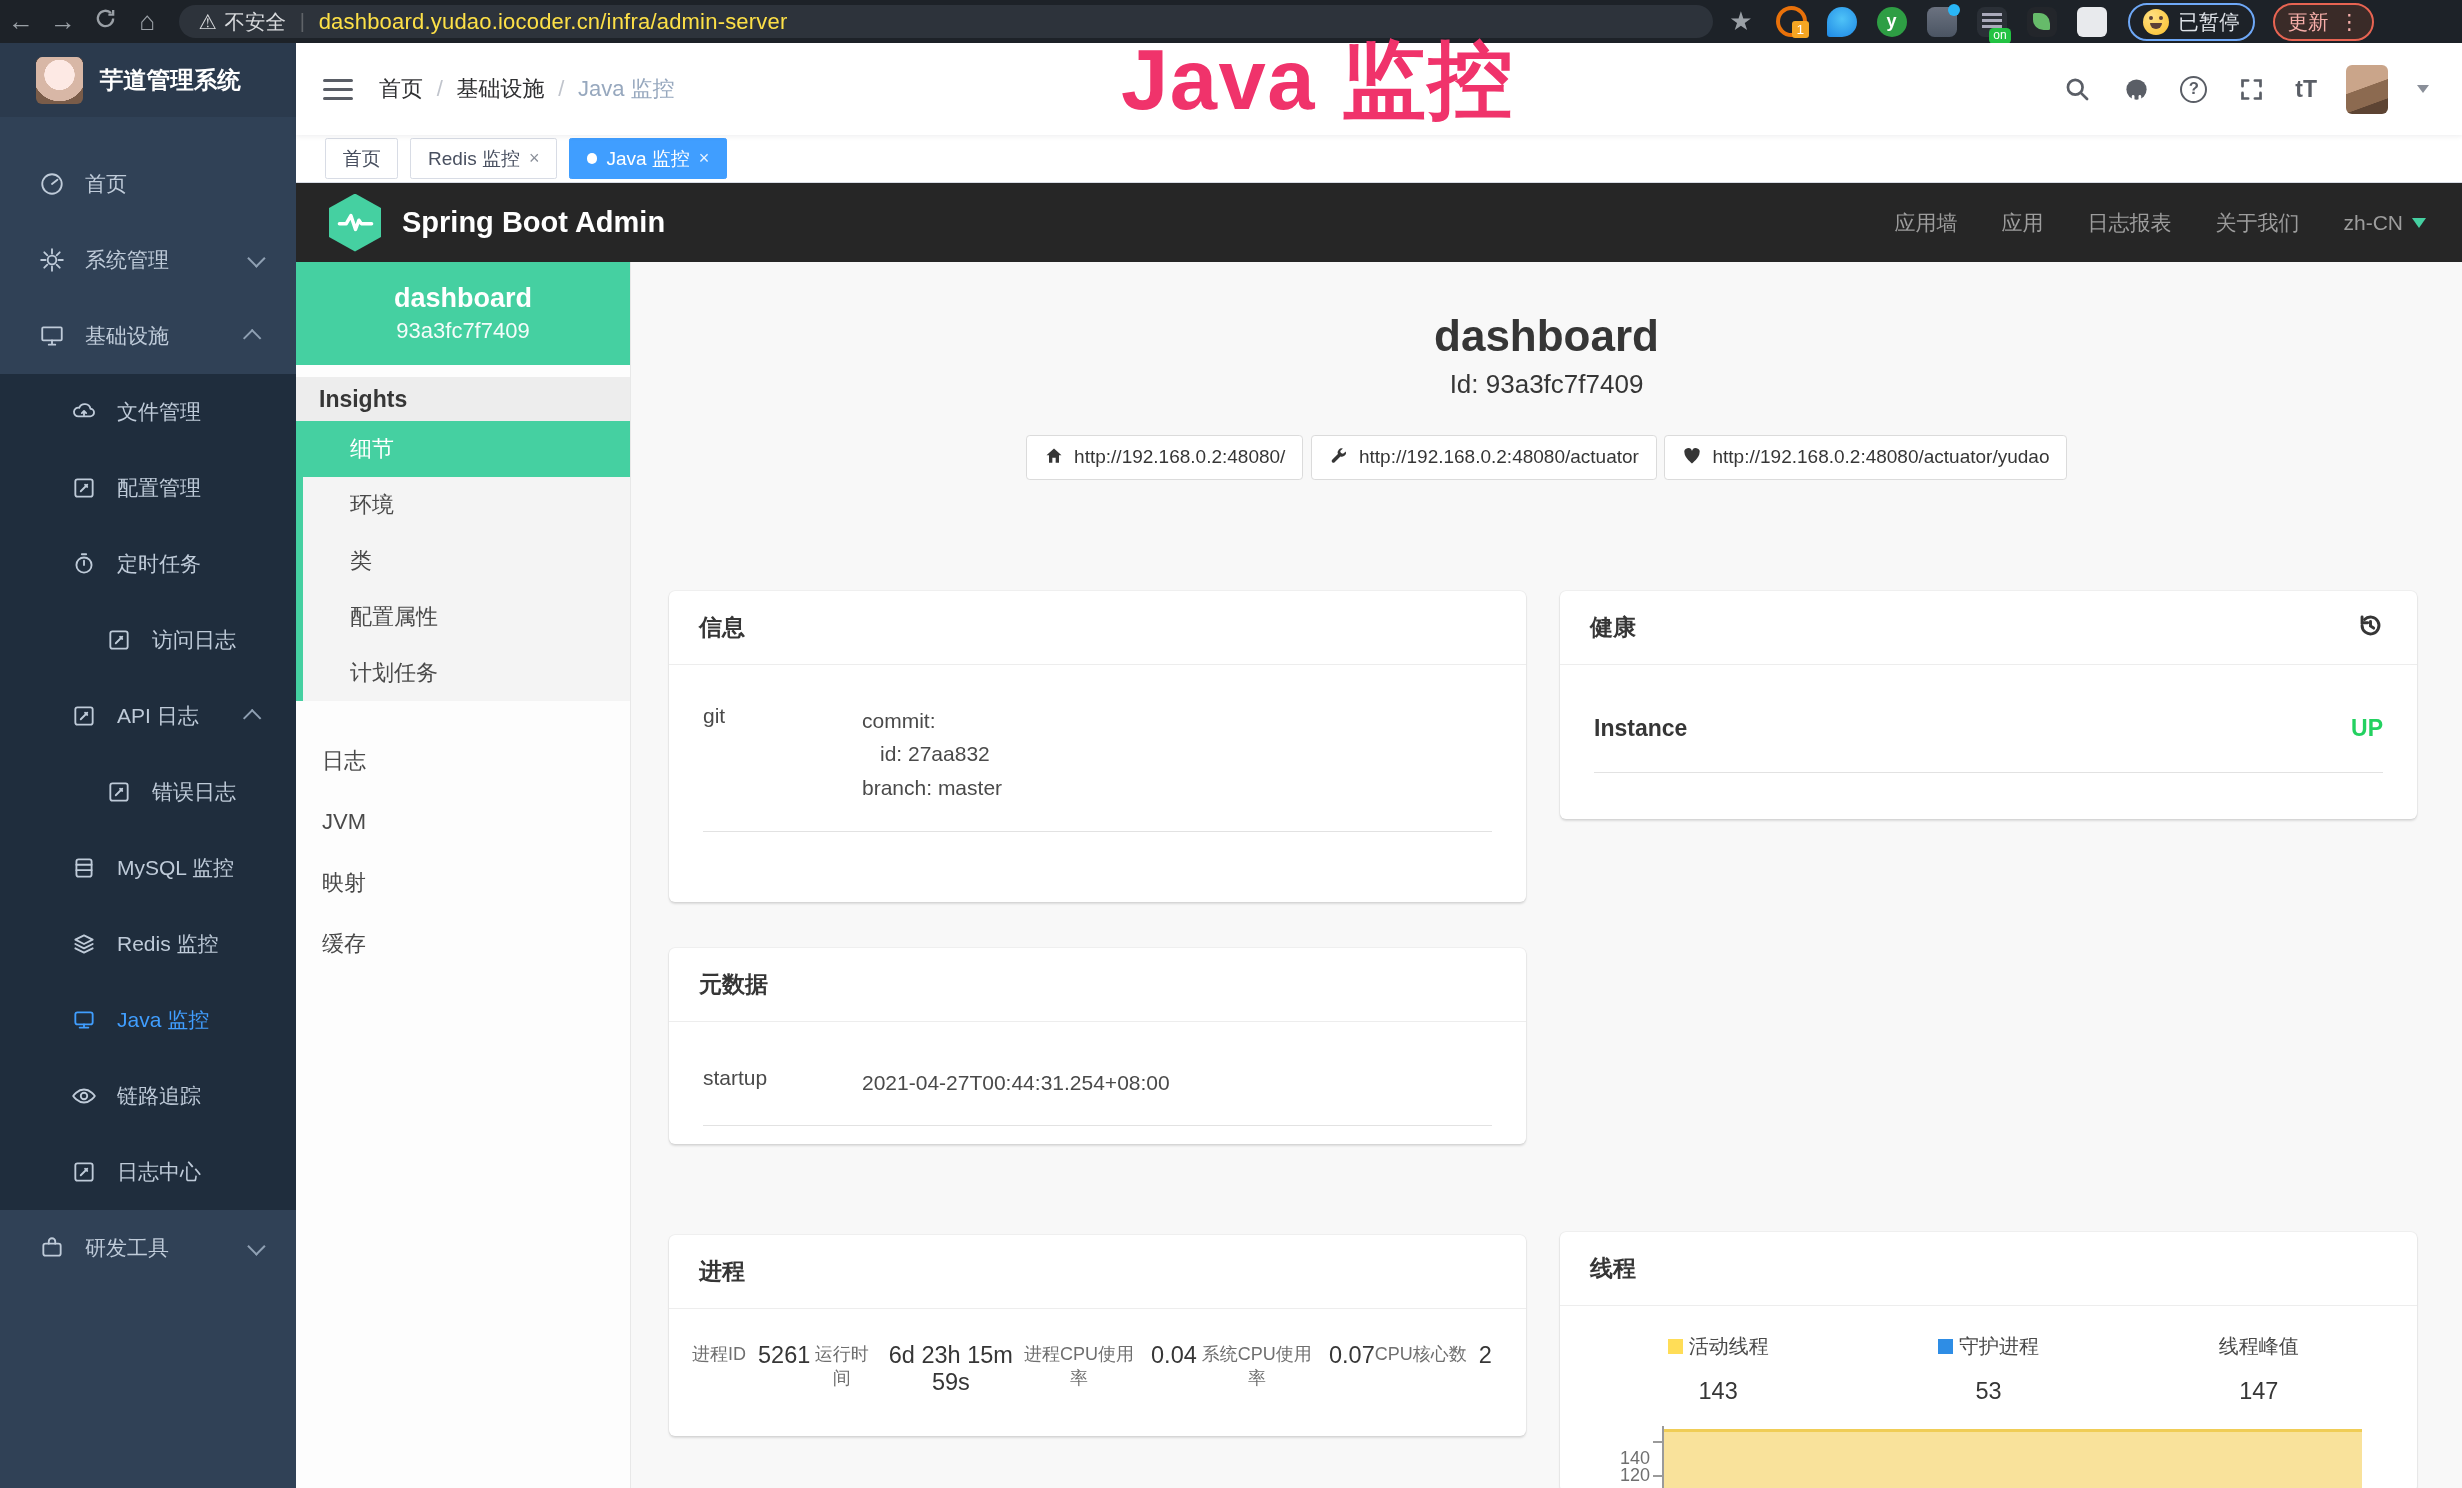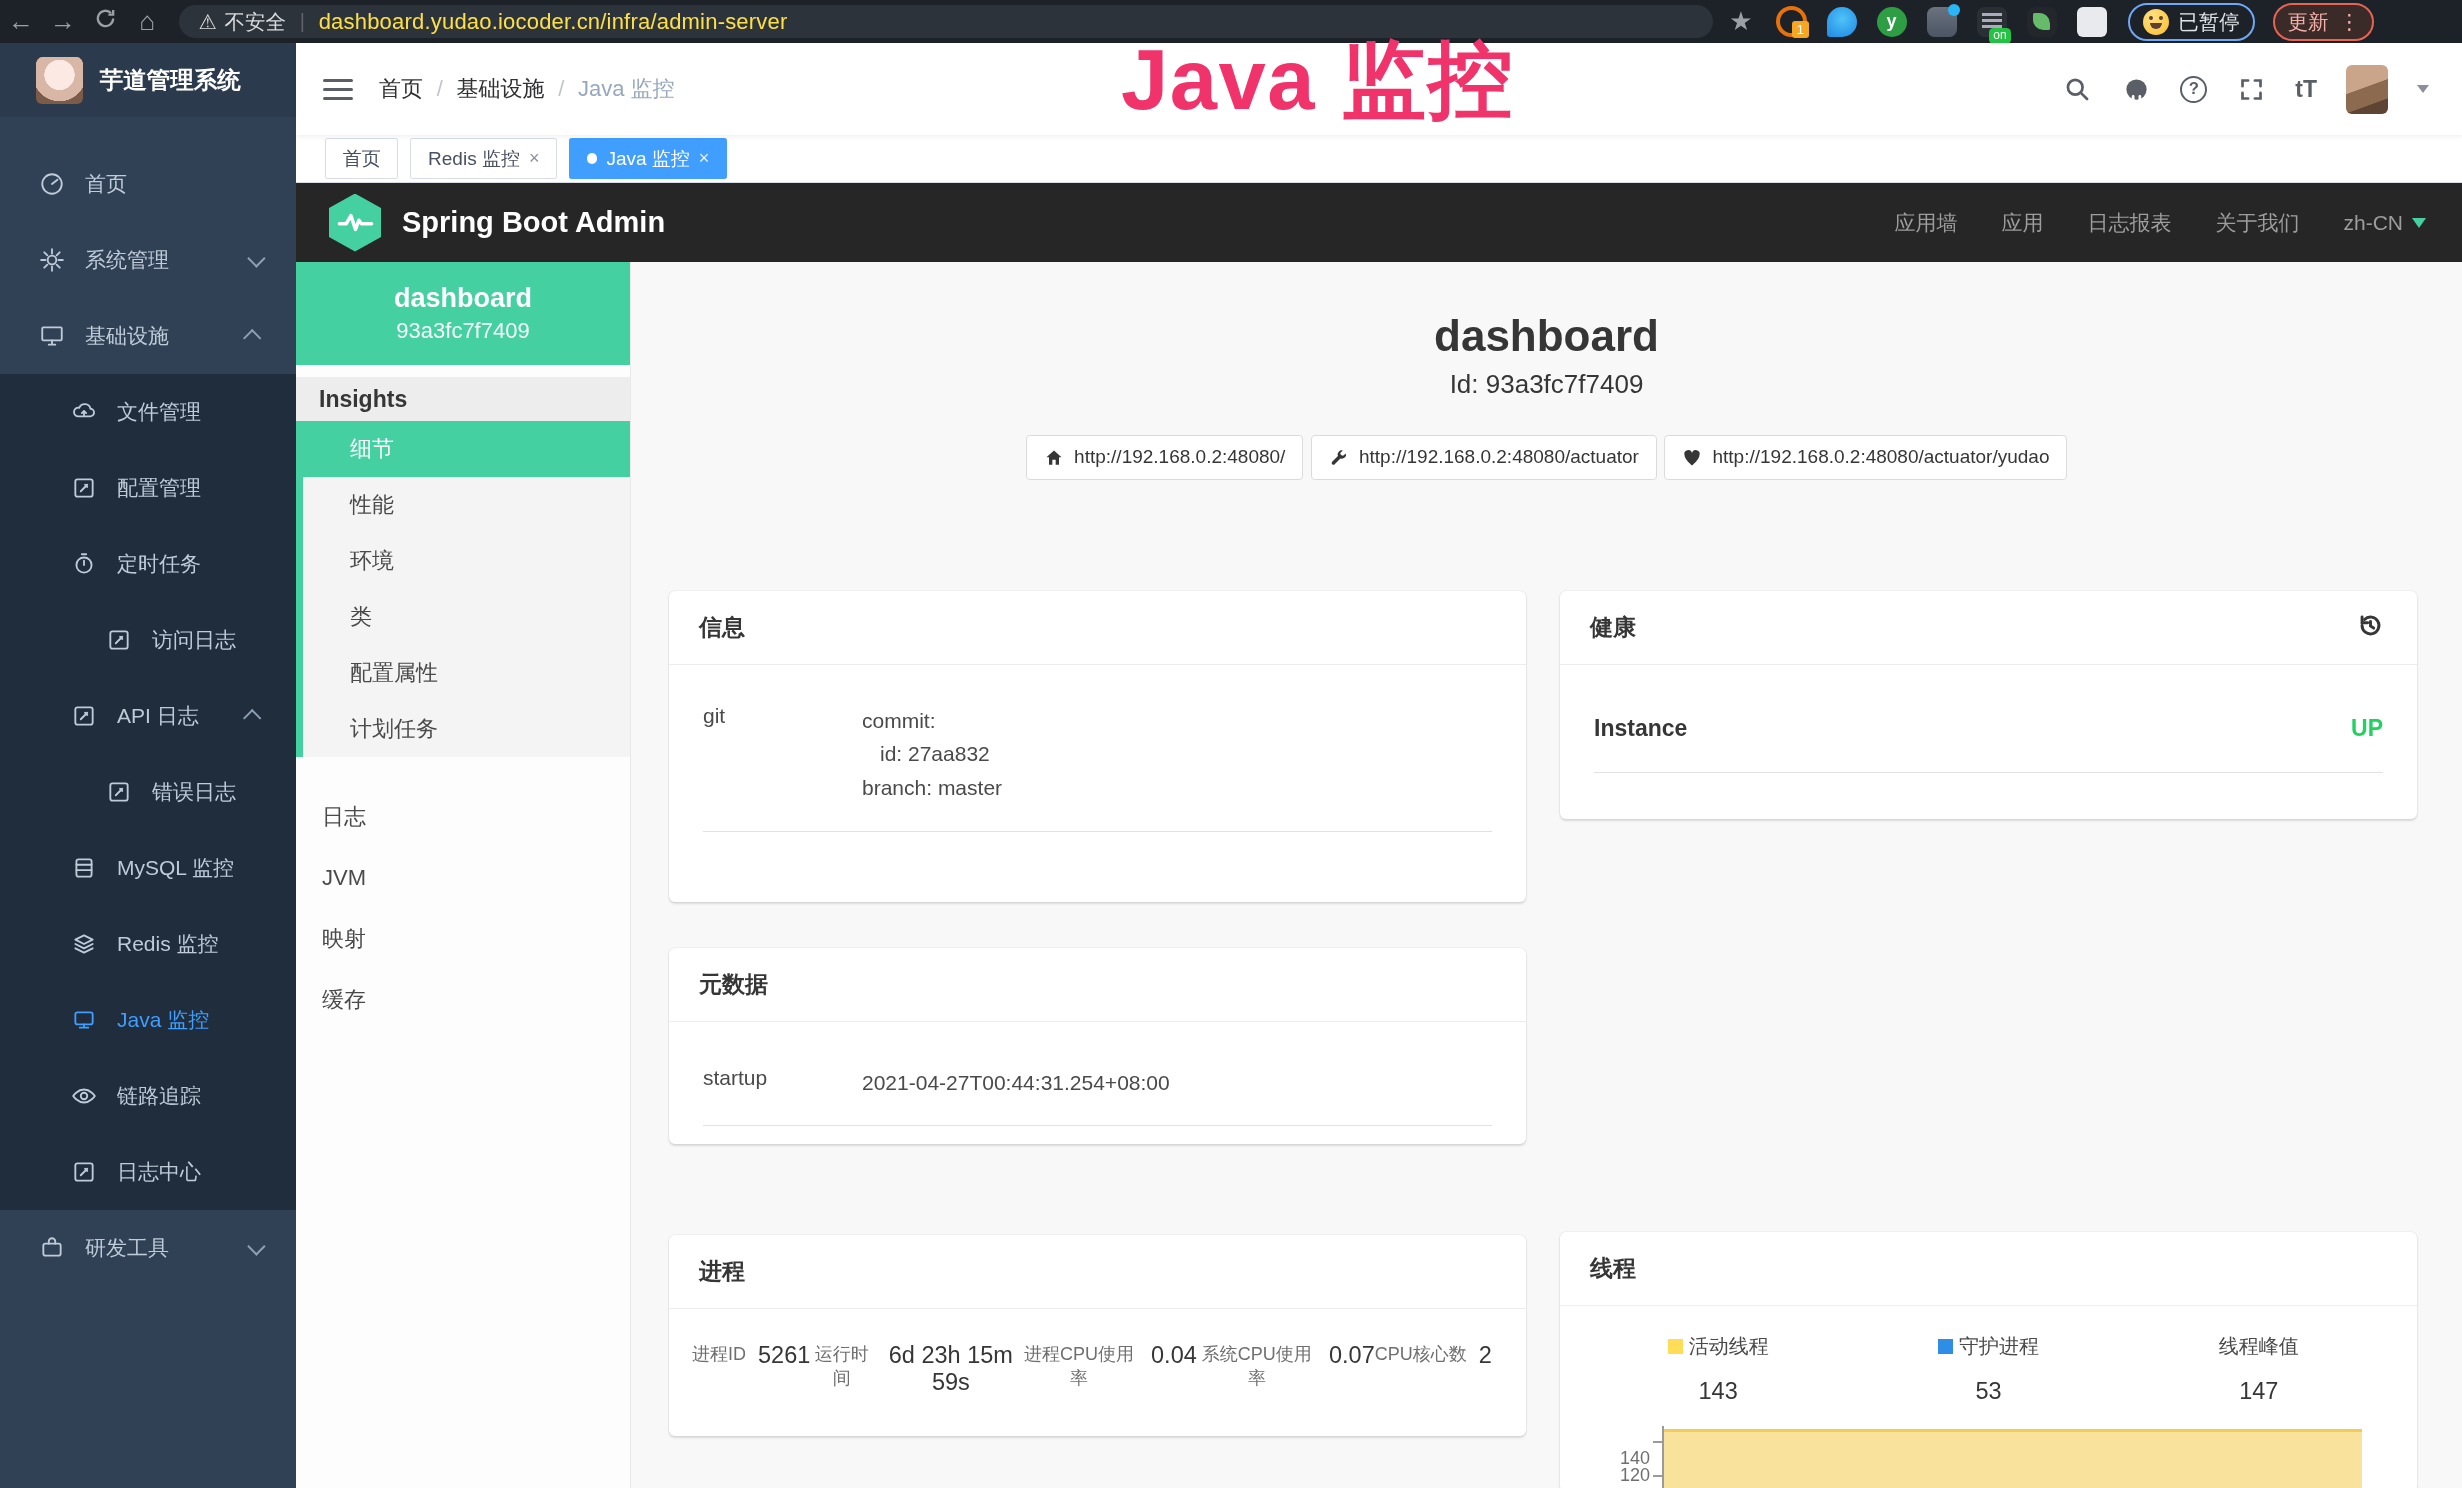--- a/index.html
+++ b/index.html
@@ -124,21 +124,21 @@
   .ins-item{height:56px;display:flex;align-items:center;padding-left:47px;font-size:22px;color:#4a4a4a;cursor:pointer;}
   .ins-item.active{background:#45d0a1;color:#fff;}
   .endpoints{margin-top:29px;background:#fdfdfd;}
   .ep-item{height:61px;display:flex;align-items:center;padding-left:26px;font-size:22px;color:#4a4a4a;cursor:pointer;}
 
   
   .main{flex:1;background:#f8f8f8;position:relative;overflow:hidden;}
   .m-title{margin-top:49px;text-align:center;font-size:44px;font-weight:bold;color:#363636;}
   .m-id{margin-top:7.6px;text-align:center;font-size:26px;color:#363636;}
   .chips{margin-top:35px;display:flex;justify-content:center;gap:7.6px;}
-  .chip{display:flex;align-items:flex-end;gap:10.6px;background:#fff;border:0.8px solid #dbdbdb;border-radius:3.8px;
+  .chip{display:flex;align-items:flex-start;gap:10.6px;background:#fff;border:0.8px solid #dbdbdb;border-radius:3.8px;
         padding:10.6px 16.7px;font-size:19px;color:#363636;cursor:pointer;white-space:nowrap;}
   .chip svg{width:20px;height:20px;fill:#363636;}
 
   .cards{margin-top:111px;display:flex;gap:34px;padding:0 38px;align-items:flex-start;}
   .col{width:857px;display:flex;flex-direction:column;flex:0 0 auto;}
   .card{background:#fff;border-radius:6px;box-shadow:0 1.5px 2.3px rgba(10,10,10,.12),0 0 0 0.8px rgba(10,10,10,.04);}
   .card-head{display:flex;align-items:center;justify-content:space-between;padding:21px 30px;
              border-bottom:1.5px solid #ededed;font-size:23px;font-weight:bold;color:#363636;min-height:30px;}
   .hist-btn{width:30px;height:30px;cursor:pointer;}
   .hist-btn svg{width:27px;height:27px;fill:none;stroke:#363636;stroke-width:2.6;stroke-linecap:round;}
@@ -460,21 +460,20 @@
     <div class="sba-body">
 
       <div class="inst-sidebar">
         <div class="inst-head">
           <div class="inst-name">dashboard</div>
           <div class="inst-id">93a3fc7f7409</div>
         </div>
         <div class="insights-label">Insights</div>
         <div class="insights-list">
           <div class="ins-item active">细节</div>
-          <div class="ins-item">性能</div>
           <div class="ins-item">环境</div>
           <div class="ins-item">类</div>
           <div class="ins-item">配置属性</div>
           <div class="ins-item">计划任务</div>
         </div>
         <div class="endpoints">
           <div class="ep-item">日志</div>
           <div class="ep-item">JVM</div>
           <div class="ep-item">映射</div>
           <div class="ep-item">缓存</div>

